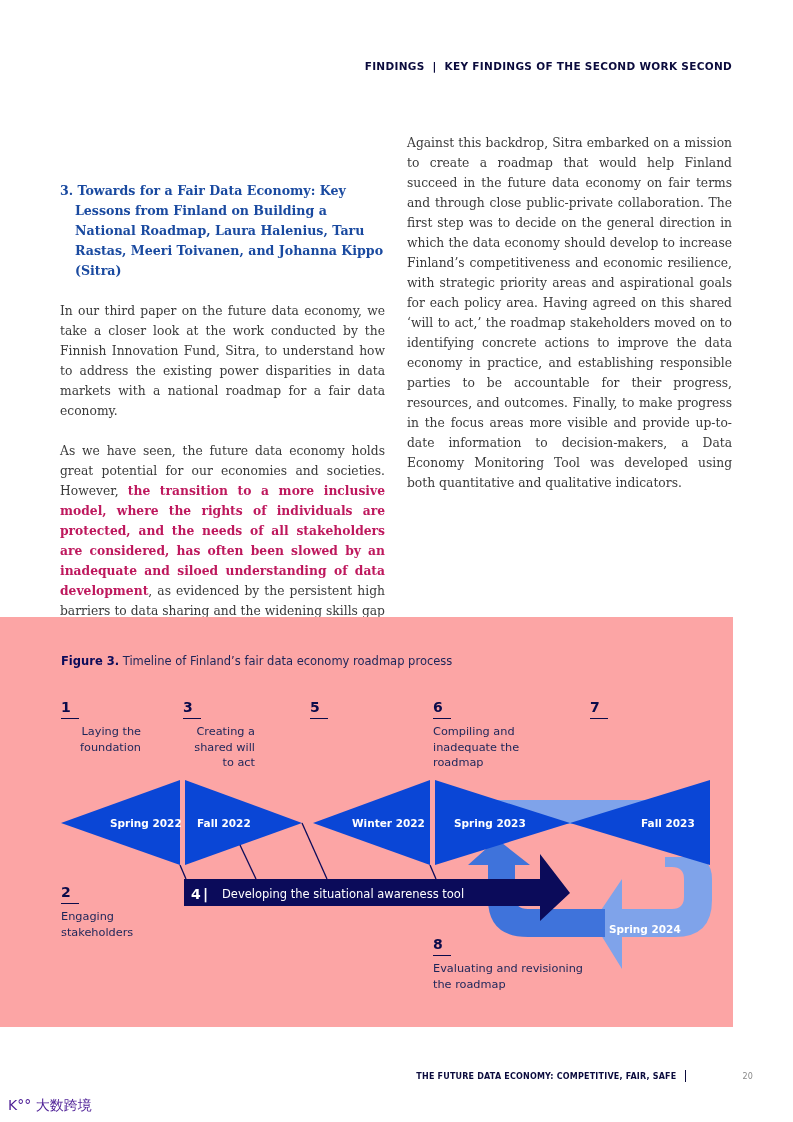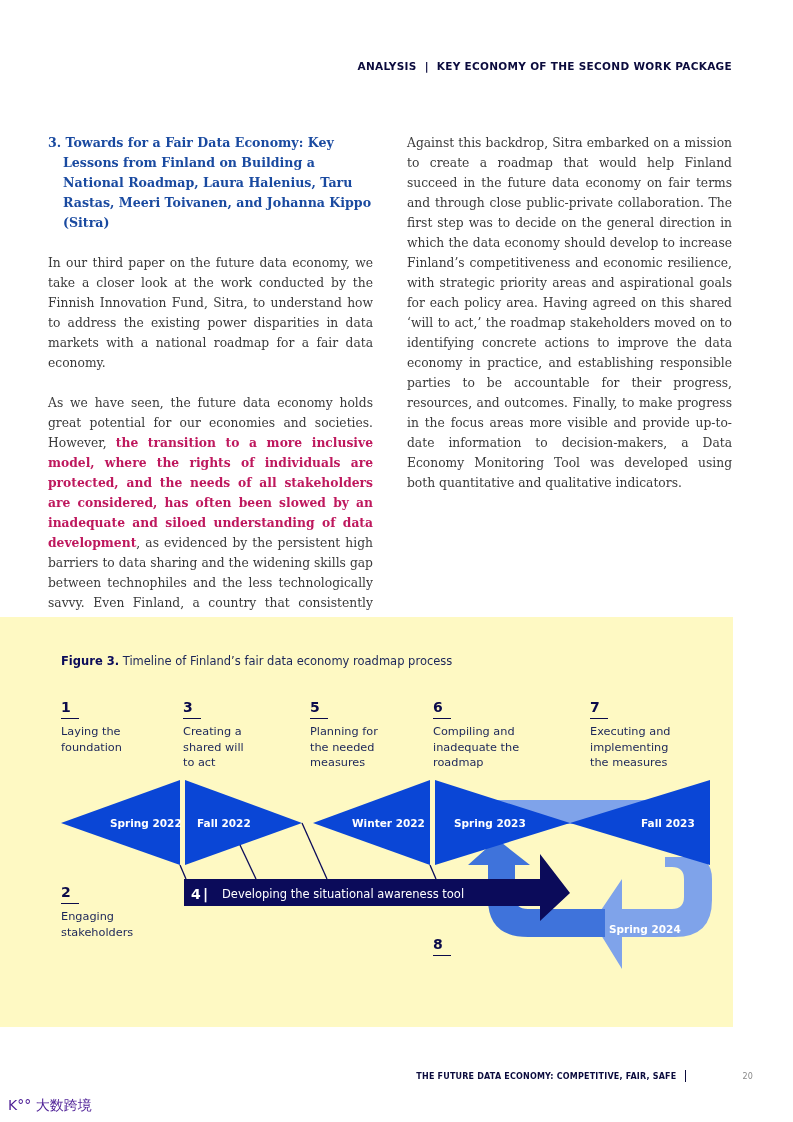--- a/index.html
+++ b/index.html
@@ -4,28 +4,28 @@
 <style>
   html, body { margin: 0; padding: 0; background: #ffffff; }
   body { width: 793px; height: 1122px; position: relative; overflow: hidden; }
   .header {
     position: absolute; top: 60px; right: 61px;
     font-family: "DejaVu Sans", sans-serif; font-weight: bold; font-size: 10.5px;
     letter-spacing: 0.3px; color: #0b0b3d;
   }
   .col { position: absolute; top: 133px; width: 325px; font-family: "DejaVu Serif", serif;
     font-size: 12.3px; line-height: 20px; color: #3a3a3a; text-align: justify; }
-  .col.left { left: 48px; }
+  .col.left { left: 60px; margin-top: 48px; }
   .col.right { left: 407px; }
   .col p { margin: 0 0 20px 0; }
   .heading { color: #1a4aa0; font-weight: bold; font-size: 12.6px; line-height: 20px;
     margin: 0 0 20px 0; padding-left: 15px; text-indent: -15px; text-align: left; }
   .bold { color: #be185d; font-weight: bold; }
 
-  .figure { position: absolute; left: 0; top: 617px; width: 733px; height: 410px; background: #fef9c3; }
+  .figure { position: absolute; left: 0; top: 617px; width: 733px; height: 410px; background: #fca5a5; }
   .fig-title { position: absolute; left: 61px; top: 37px; font-family: "DejaVu Sans", sans-serif;
     font-size: 11.5px; color: #1b2559; }
   .fig-title b { color: #0b0b5a; }
   .step { position: absolute; font-family: "DejaVu Sans", sans-serif; color: #1b2559; }
   .step .num { font-weight: bold; font-size: 14px; color: #0b0b4a; display: inline-block;
     border-bottom: 1.5px solid #0b0b4a; padding-bottom: 3px; width: 18px; }
   .step .lbl { font-size: 11.3px; line-height: 15.5px; margin-top: 5px; }
   svg.diagram { position: absolute; left: 0; top: 0; }
   .tl { font-family: "DejaVu Sans", sans-serif; font-weight: bold; font-size: 10.5px; fill: #ffffff; }
   .bar-text { font-family: "DejaVu Sans", sans-serif; font-size: 11.5px; fill: #ffffff; }
@@ -36,23 +36,23 @@
   .footer .sep { display: inline-block; width: 1px; height: 12px; background: #0b0b3d;
     vertical-align: middle; margin: 0 8px 0 9px; }
   .footer .page { font-weight: normal; color: #888; margin-left: 48px; }
   .watermark { position: absolute; left: 8px; top: 1097px; font-family: "DejaVu Sans", sans-serif;
     font-size: 14px; color: #4c1d95; }
 </style>
 </head>
 <body>
 
 <div class="header">
-  <span>ANALYSIS</span>
+  <span>FINDINGS</span>
   <span style="margin:0 4px;">|</span>
-  <span>KEY ECONOMY OF THE SECOND WORK PACKAGE</span>
+  <span>KEY FINDINGS OF THE SECOND WORK SECOND</span>
 </div>
 
 <div class="col left">
   <p class="heading">3. Towards for a Fair Data Economy: Key Lessons from Finland on Building a National Roadmap, Laura Halenius, Taru Rastas, Meeri Toivanen, and Johanna Kippo (Sitra)</p>
   <p>In our third paper on the future data economy, we take a closer look at the work conducted by the Finnish Innovation Fund, Sitra, to understand how to address the existing power disparities in data markets with a national roadmap for a fair data economy.</p>
   <p><span>As we have seen, the future data economy holds great potential for our economies and societies. However, </span><span class="bold">the transition to a more inclusive model, where the rights of individuals are protected, and the needs of all stakeholders are considered, has often been slowed by an inadequate and siloed understanding of data development</span><span>, as evidenced by the persistent high barriers to data sharing and the widening skills gap between technophiles and the less technologically savvy. Even Finland, a country that consistently ranks high in international comparisons measuring the</span></p>
 </div>
 
 <div class="col right">
   <p>Against this backdrop, Sitra embarked on a mission to create a roadmap that would help Finland succeed in the future data economy on fair terms and through close public-private collaboration. The first step was to decide on the general direction in which the data economy should develop to increase Finland’s competitiveness and economic resilience, with strategic priority areas and aspirational goals for each policy area. Having agreed on this shared ‘will to act,’ the roadmap stakeholders moved on to identifying concrete actions to improve the data economy in practice, and establishing responsible parties to be accountable for their progress, resources, and outcomes. Finally, to make progress in the focus areas more visible and provide up-to-date information to decision-makers, a Data Economy Monitoring Tool was developed using both quantitative and qualitative indicators.</p>
@@ -87,44 +87,43 @@
     <text class="tl" x="110" y="210">Spring 2022</text>
     <text class="tl" x="197" y="210">Fall 2022</text>
     <text class="tl" x="352" y="210">Winter 2022</text>
     <text class="tl" x="454" y="210">Spring 2023</text>
     <text class="tl" x="641" y="210">Fall 2023</text>
     <text class="tl" x="609" y="316">Spring 2024</text>
   </svg>
 
   <div class="step" style="left:61px; top:80px;">
     <div class="num">1</div>
-    <div class="lbl" style="width:80px;">Laying the foundation</div>
+    <div class="lbl" style="width:80px;text-align:right;">Laying the foundation</div>
   </div>
   <div class="step" style="left:61px; top:265px;">
     <div class="num">2</div>
     <div class="lbl" style="width:90px;">Engaging stakeholders</div>
   </div>
   <div class="step" style="left:183px; top:80px;">
     <div class="num">3</div>
-    <div class="lbl" style="width:72px;">Creating a shared will to act</div>
+    <div class="lbl" style="width:72px;text-align:right;">Creating a shared will to act</div>
   </div>
   <div class="step" style="left:310px; top:80px;">
     <div class="num">5</div>
-    <div class="lbl" style="width:78px;">Planning for the needed measures</div>
   </div>
   <div class="step" style="left:433px; top:80px;">
     <div class="num">6</div>
     <div class="lbl" style="width:95px;">Compiling and inadequate the roadmap</div>
   </div>
   <div class="step" style="left:590px; top:80px;">
     <div class="num">7</div>
-    <div class="lbl" style="width:95px;">Executing and implementing the measures</div>
   </div>
   <div class="step" style="left:433px; top:317px;">
     <div class="num">8</div>
+    <div class="lbl" style="width:160px;">Evaluating and revisioning the roadmap</div>
   </div>
 </div>
 
 <div class="footer">
   <span>THE FUTURE DATA ECONOMY: COMPETITIVE, FAIR, SAFE</span><span class="sep"></span><span class="page">20</span>
 </div>
 
 <div class="watermark">K°° 大数跨境</div>
 
 </body></html>

